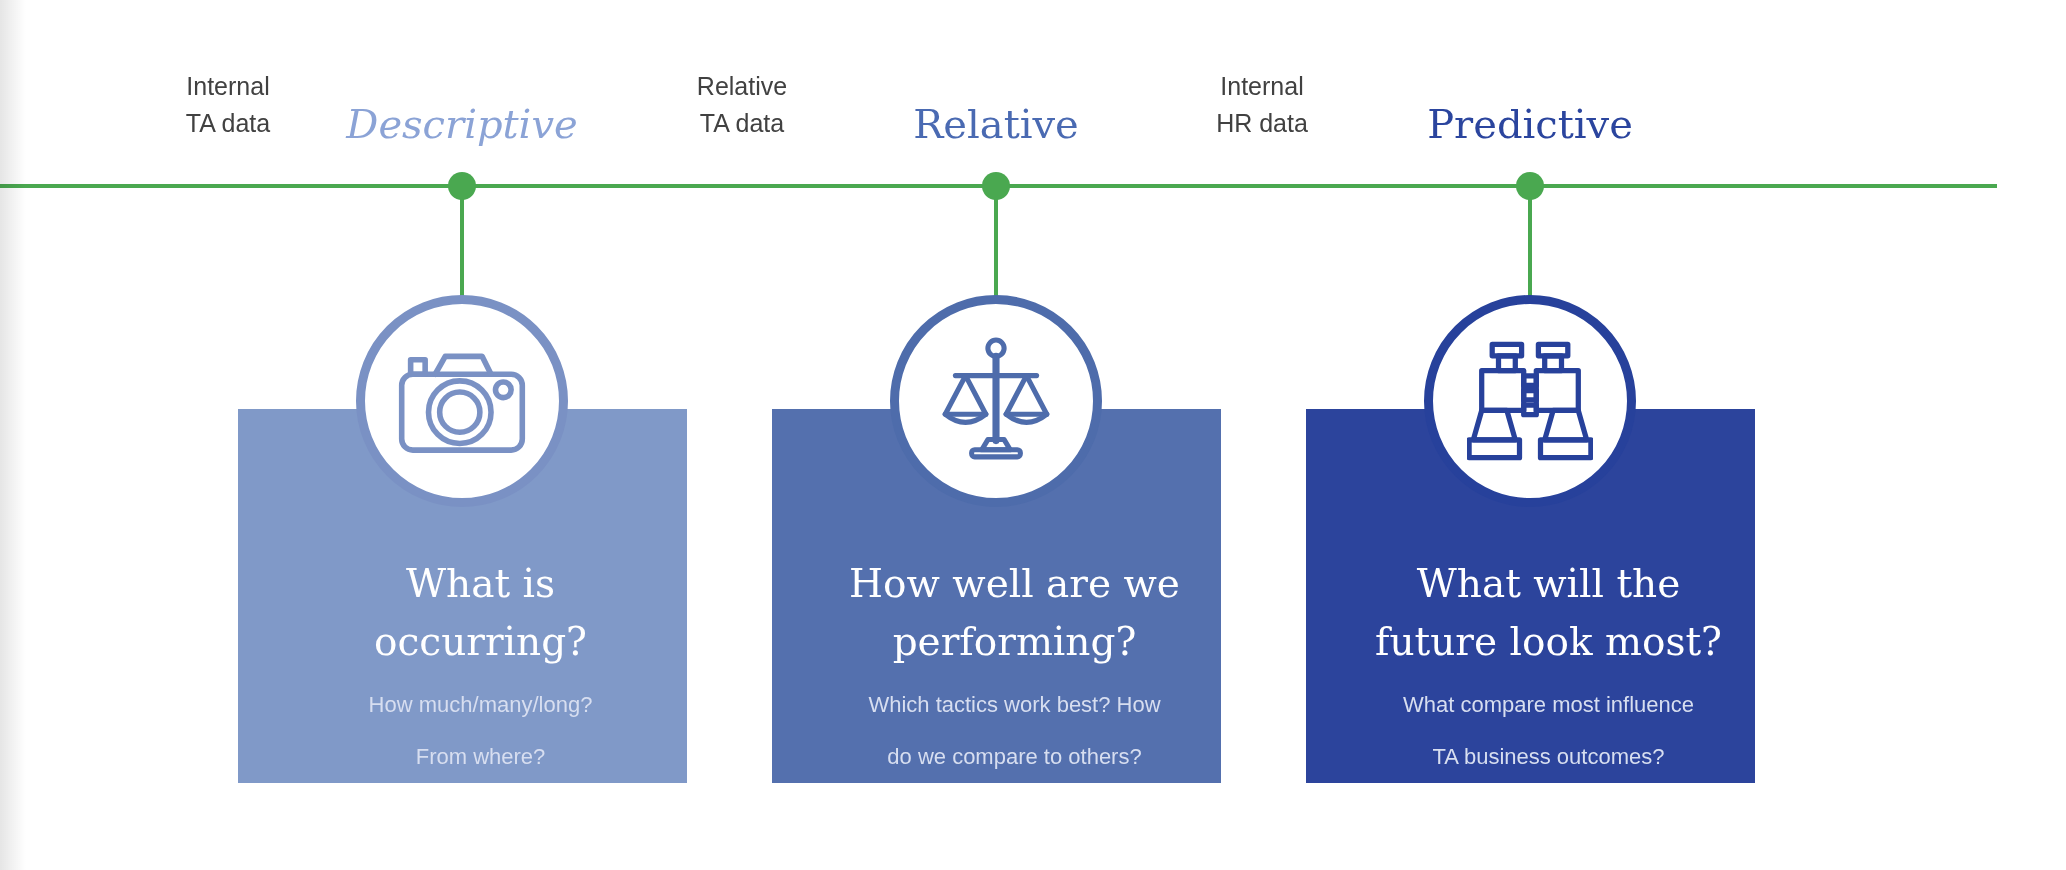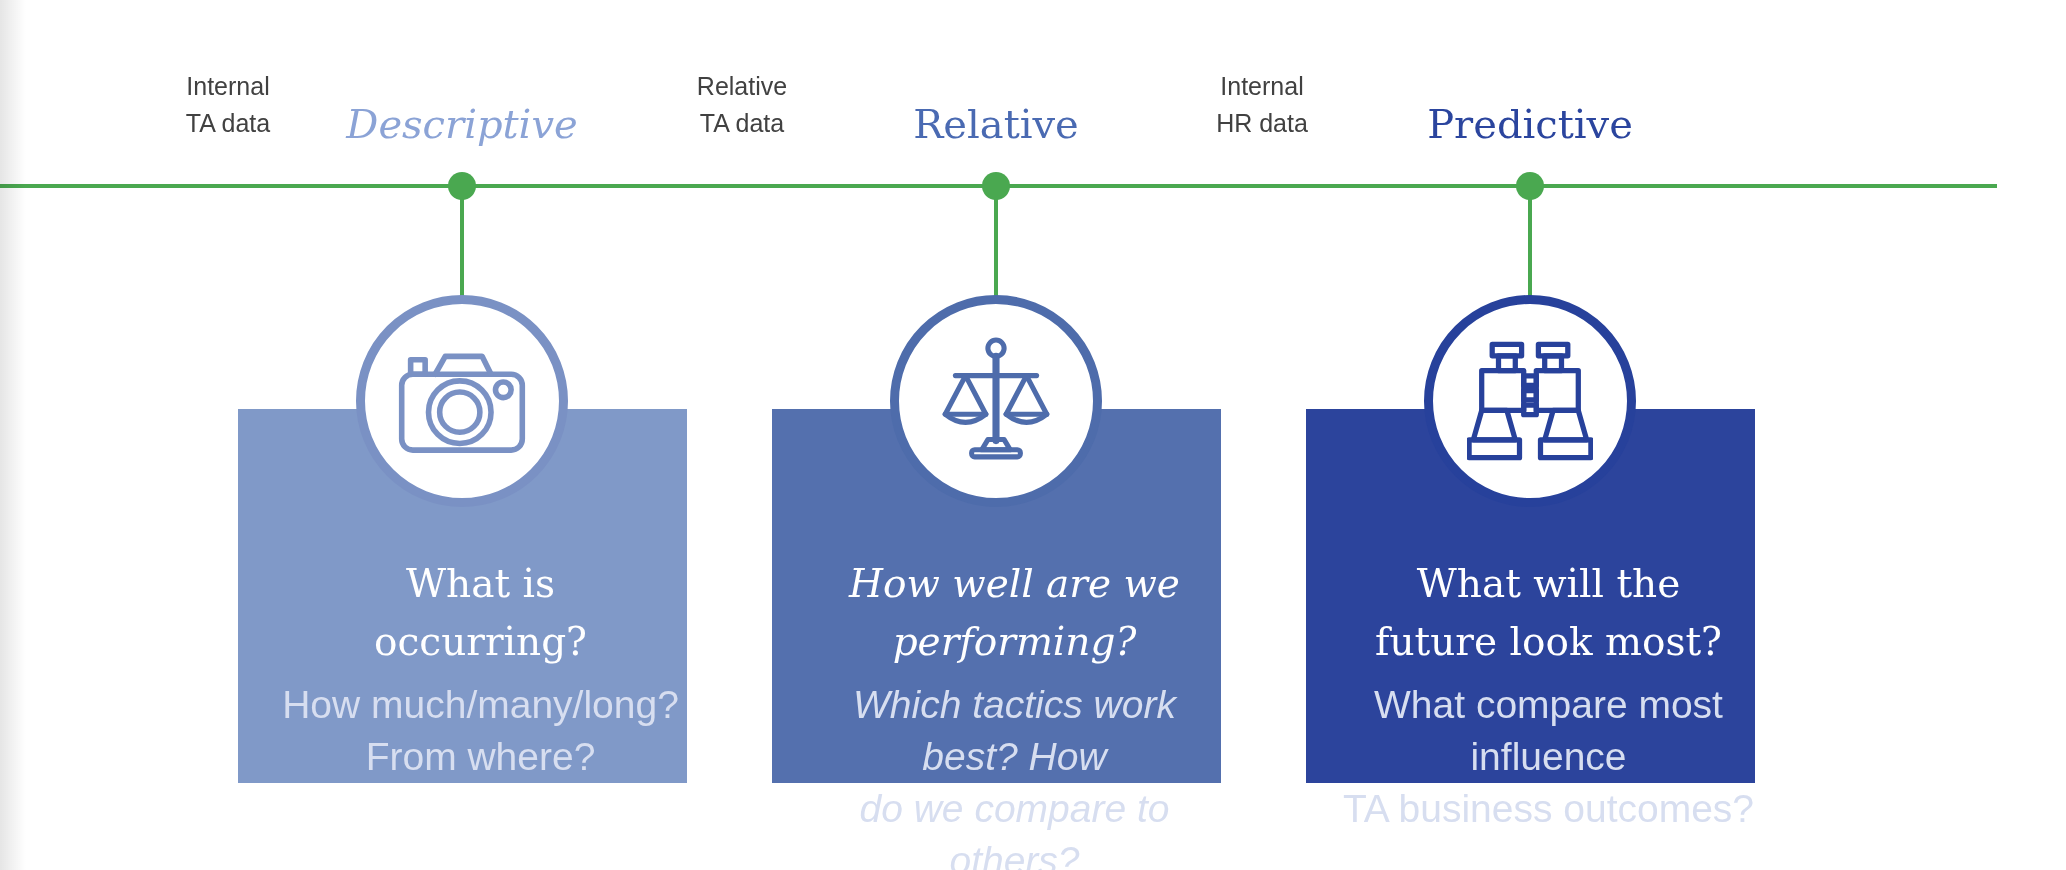--- a/index.html
+++ b/index.html
@@ -83,21 +83,21 @@
     padding-top: 146px;
     padding-left: 36px;
   }
   .card-title {
     font-family: "DejaVu Serif", serif;
     font-size: 39px;
     line-height: 58px;
   }
   .card-body {
     margin-top: 8px;
-    font-size: 39px;
+    font-size: 22px;
     line-height: 52px;
   }
 </style>
 </head>
 <body>
 
 <div class="canvas">
 
   <div class="edge-shade"></div>
 
@@ -132,21 +132,21 @@
     <div class="card-title" style="color: rgb(255, 255, 255);">
       <div>What is</div>
       <div>occurring?</div>
     </div>
     <div class="card-body" style="color: rgb(215, 222, 240);">
       <div>How much/many/long?</div>
       <div>From where?</div>
     </div>
   </div>
 
-  <div class="card" style="left: 772px; background: rgb(84, 112, 174); font-style: italic;">
+  <div class="card" style="left: 772px; background: rgb(84, 112, 174);">
     <div class="card-title" style="color: rgb(255, 255, 255);">
       <div>How well are we</div>
       <div>performing?</div>
     </div>
     <div class="card-body" style="color: rgb(215, 222, 240);">
       <div>Which tactics work best? How</div>
       <div>do we compare to others?</div>
     </div>
   </div>
 

